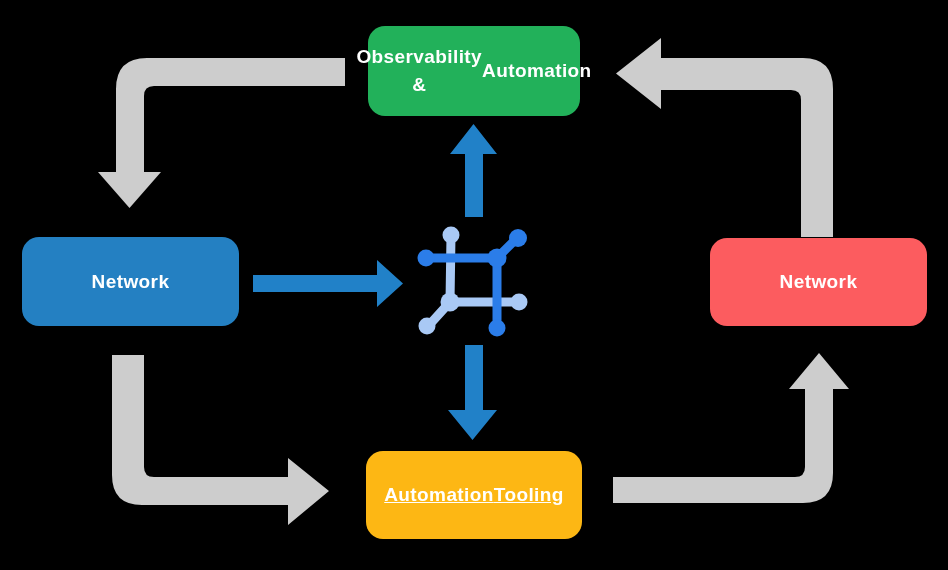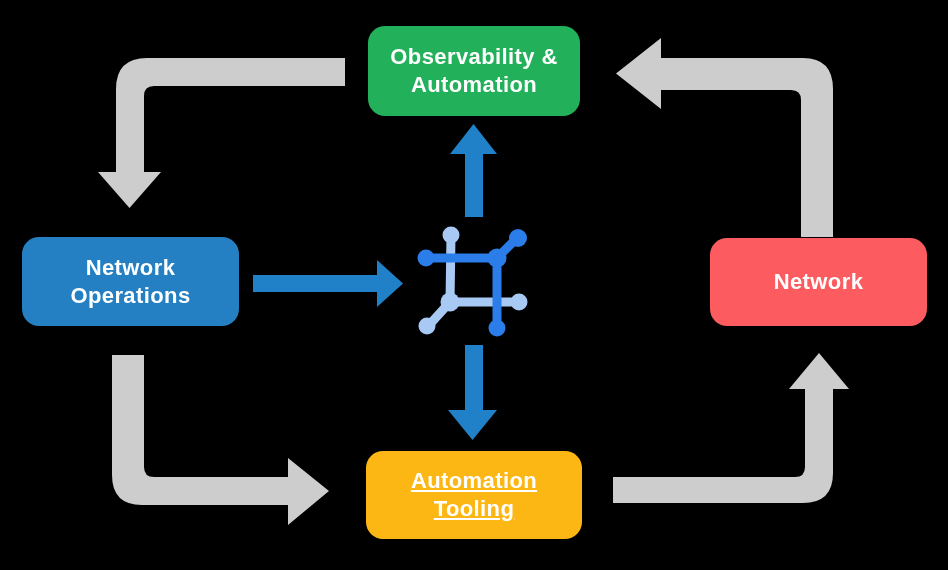--- a/index.html
+++ b/index.html
@@ -17,26 +17,25 @@
   .arrow-layer {
     position: absolute;
     left: 0; top: 0;
     width: 948px;
     height: 570px;
   }
   .node {
     position: absolute;
     border-radius: 17px;
     display: flex;
-    flex-direction: column;
     align-items: center;
     justify-content: center;
     text-align: center;
     color: #fff;
-    font-size: 22px;
+    font-size: 19px;
     font-weight: bold;
     letter-spacing: 0.4px;
     line-height: 28px;
   }
   .node-top    { left: 368px; top: 26px;  width: 212px; height: 90px; }
   .node-left   { left: 22px;  top: 237px; width: 217px; height: 89px; }
   .node-right  { left: 710px; top: 238px; width: 217px; height: 88px; }
   .node-bottom { left: 366px; top: 451px; width: 216px; height: 88px; }
   .center-icon {
     position: absolute;
@@ -68,21 +67,20 @@
     <path d="M465,345 L465,410 L448,410 L472.5,440 L497,410 L483,410 L483,345 Z" fill="#2181C8"></path>
   </svg>
 
   <div class="node node-top" style="background-color: rgb(34, 177, 90);">
     <span>Observability &amp;</span>
     <span>Automation</span>
   </div>
 
   <div class="node node-left" style="background-color: rgb(36, 128, 194);">
     <span>Network</span>
-    <span>Operations</span>
   </div>
 
   <div class="node node-right" style="background-color: rgb(252, 92, 95);">
     <span>Network</span>
   </div>
 
   <div class="node node-bottom" style="background-color: rgb(253, 183, 20); text-decoration: underline;">
     <span>Automation</span>
     <span>Tooling</span>
   </div>

